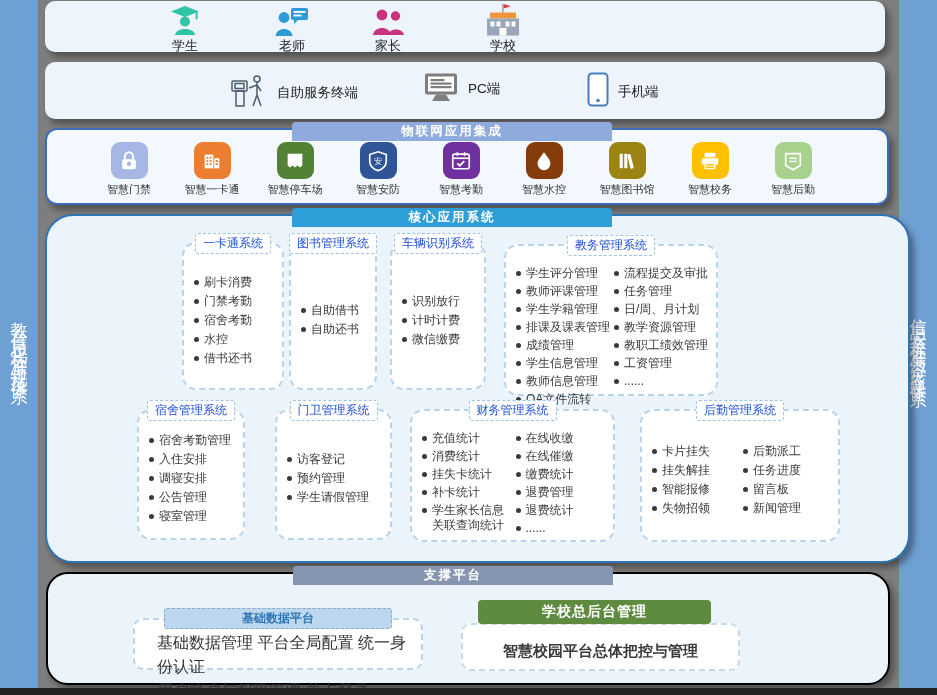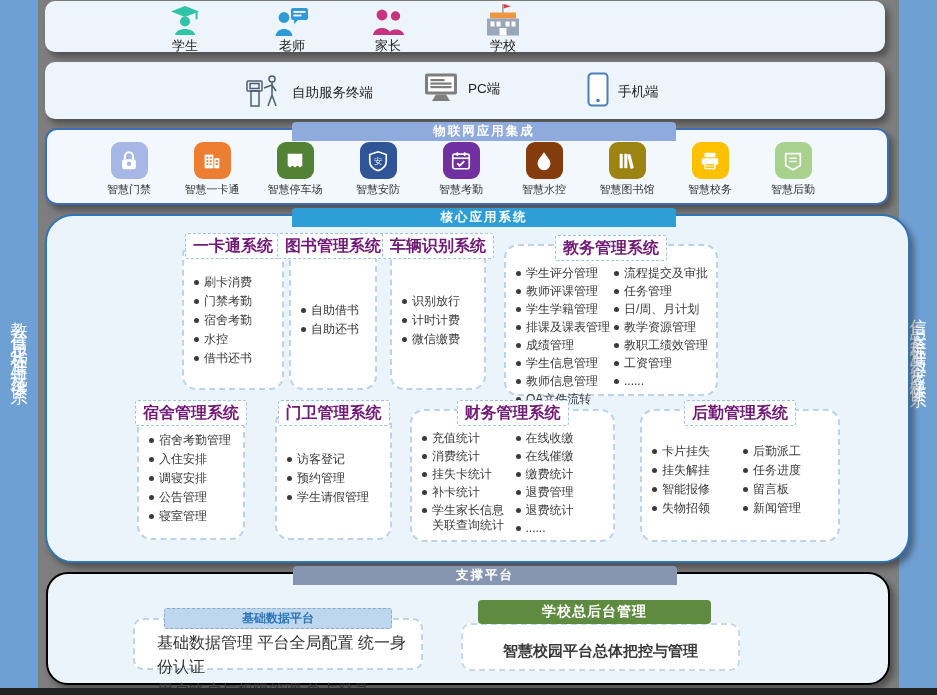--- a/index.html
+++ b/index.html
@@ -30,21 +30,21 @@
     box-shadow:4px 5px 6px rgba(25,25,25,0.45);
   }
   .p-users{left:45px;top:1px;width:840px;height:51px;}
   .p-terms{left:45px;top:62px;width:840px;height:57px;}
   .p-iot{left:45px;top:128px;width:840px;height:73px;border:2px solid #3D6EB5;border-radius:12px;background:#F2F8FE;}
   .p-core{left:45px;top:214px;width:840px;height:345px;border:2px solid #2E75B6;border-radius:28px;background:#ECF4FB;padding-left:21px;}
   .p-support{left:46px;top:572px;width:840px;height:109px;border:2px solid #000000;border-radius:22px;background:#ECF4FB;}
 
   
   .secbar{
-    position:absolute;left:245px;width:384px;height:19px;top:-8px;
+    position:absolute;left:245px;width:320px;height:19px;top:-8px;
     color:#fff;font-size:12.5px;font-weight:bold;
     display:flex;align-items:center;justify-content:center;
     border-radius:4px 4px 0 0;letter-spacing:2px;
   }
 
   
   .u-item{position:absolute;top:5px;width:84px;text-align:center;}
   .u-item .u-label{font-size:13px;color:#222;margin-top:1px;}
   .u-ic{height:30px;display:flex;align-items:flex-end;justify-content:center;}
 
@@ -66,21 +66,21 @@
   .iot-label{font-size:11px;color:#333;margin-top:3px;white-space:nowrap;}
 
   
   .sysbox{
     position:absolute;background:#FFFFFF;border:2px dashed #B9D4EC;border-radius:14px;
     box-sizing:border-box;
   }
   .box-title{
     position:absolute;top:-11px;left:50%;transform:translateX(-50%);
     background:#FFFFFF;border:1.5px dashed #9DC3E6;border-radius:3px;
-    color:#701a75;font-size:16px;font-weight:bold;white-space:nowrap;
+    color:#1d4ed8;font-size:12px;font-weight:normal;white-space:nowrap;
     padding:1px 7px;line-height:1.4;
   }
   .box-cols{
     display:flex;gap:4px;height:100%;box-sizing:border-box;
     padding:16px 8px 8px 10px;align-items:center;
   }
   .box-col{display:flex;flex-direction:column;gap:4px;flex:1;}
   .li{display:flex;align-items:flex-start;gap:5px;font-size:12px;color:#3A3A3A;line-height:1.25;}
   .dot{width:5px;height:5px;border-radius:50%;background:#3A3A3A;flex-shrink:0;margin-top:5px;}
   
@@ -181,21 +181,21 @@
           <rect x="21.5" y="18.5" width="4" height="5" fill="#fff"></rect>
           <rect x="27.5" y="18.5" width="4" height="5" fill="#fff"></rect>
           <rect x="15.5" y="25" width="7" height="7.5" fill="#fff"></rect>
         </svg>
       </div>
       <div class="u-label">学校</div>
     </div>
   </div>
 
   <div class="panel p-terms">
-    <div class="t-item" style="left:198px;">
+    <div class="t-item" style="left:183px;">
       <span>
         <svg width="40" height="38" viewBox="0 0 40 38" fill="none" stroke="#4d5d6e" stroke-width="1.5">
           <rect x="4" y="9" width="15" height="10" rx="1"></rect>
           <rect x="7" y="11.5" width="9" height="5"></rect>
           <rect x="8" y="19" width="8" height="15"></rect>
           <circle cx="29" cy="7" r="3"></circle>
           <path d="M29 10 V 23 M29 13 L21 16 M29 13 L33 19 M29 23 L25 34 M29 23 L33 34"></path>
         </svg>
       </span>
       <span class="t-label">自助服务终端</span>

